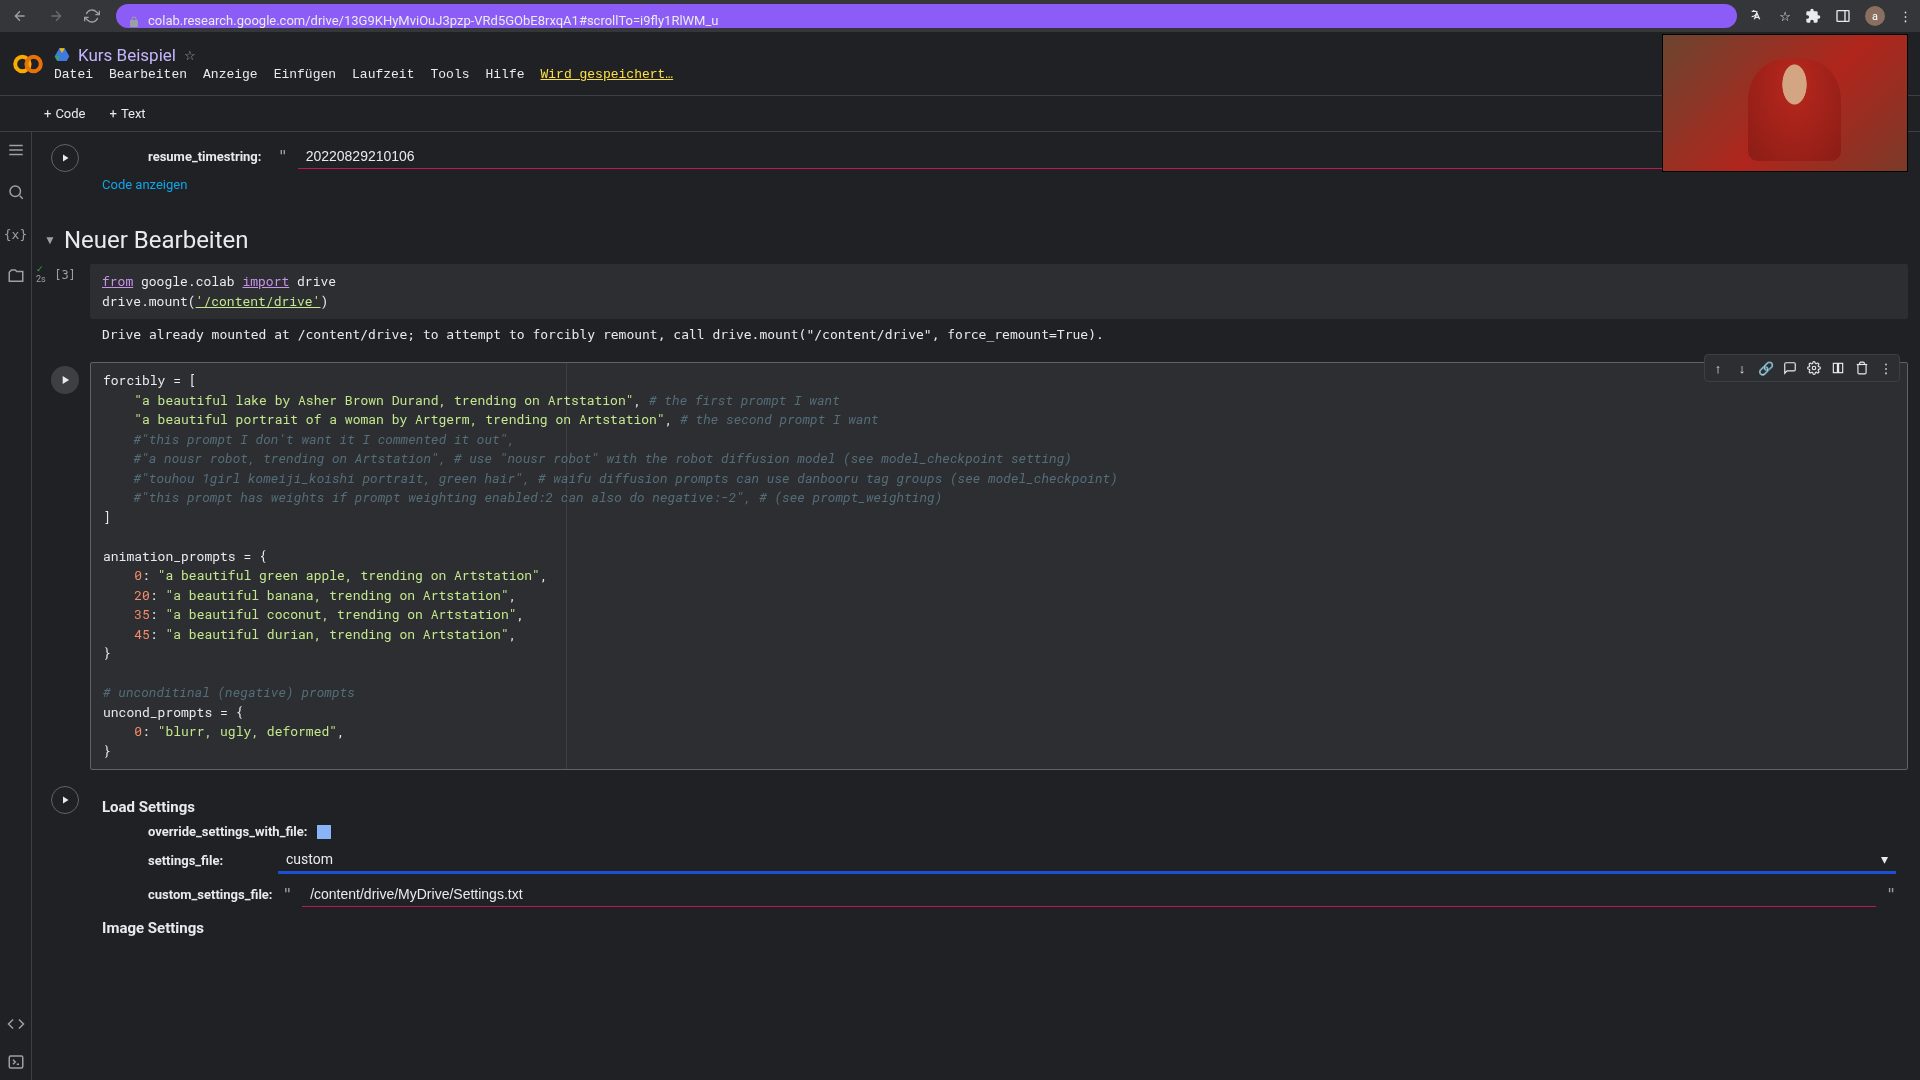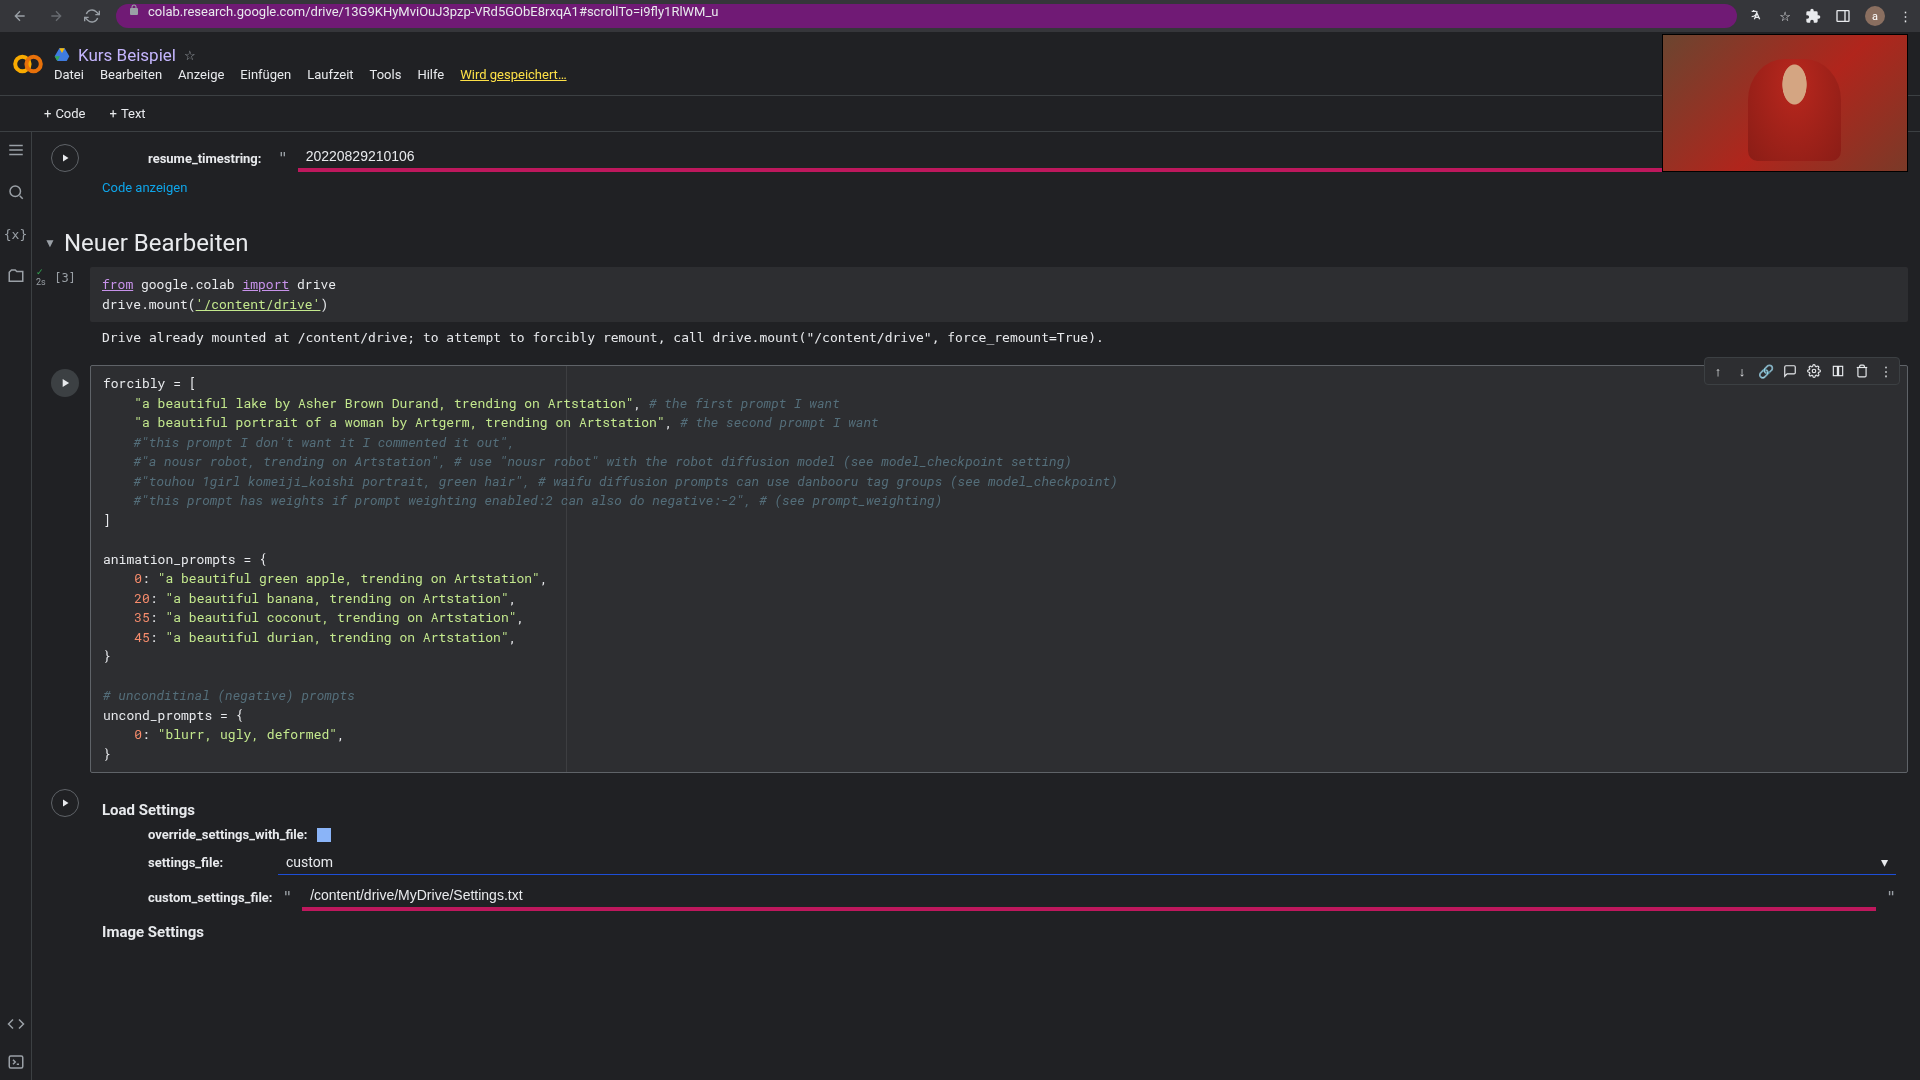--- a/index.html
+++ b/index.html
@@ -1,35 +1,35 @@
 <!DOCTYPE html>
 <html><head>
 <meta charset="utf-8">
 <style>
 * { margin: 0; padding: 0; box-sizing: border-box; }
 body { font-family: 'Roboto', Arial, sans-serif; background: #202124; color: #e8eaed; font-size: 13px; overflow: hidden; }
 
 
 .browser-chrome { background: #35363a; height: 32px; display: flex; align-items: center; padding: 0 8px; gap: 12px; }
 .browser-chrome .nav-btn { color: #9aa0a6; cursor: pointer; padding: 4px; }
-.url-bar { flex: 1; background: #701a75; border-radius: 14px; height: 24px; display: flex; align-items: flex-start; padding: 0 12px; color: #e8eaed; font-size: 13px; gap: 8px; }
+.url-bar { flex: 1; background: #8b5cf6; border-radius: 14px; height: 24px; display: flex; align-items: flex-end; padding: 0 12px; color: #e8eaed; font-size: 13px; gap: 8px; }
 .url-bar .lock { color: #9aa0a6; font-size: 12px; }
 .browser-right { display: flex; gap: 14px; align-items: center; color: #e8eaed; }
 .avatar-circle { width: 20px; height: 20px; border-radius: 50%; background: #8a6f60; display: flex; align-items: center; justify-content: center; font-size: 11px; color: #fff; }
 
 
 .colab-header { height: 64px; display: flex; align-items: center; padding: 0 12px; border-bottom: 1px solid #3c4043; position: relative; }
 .colab-logo { width: 32px; height: 32px; margin-right: 10px; }
 .logo-svg { width: 32px; height: 32px; }
 .header-main { display: flex; flex-direction: column; }
 .title-row { display: flex; align-items: center; gap: 8px; }
 .drive-icon { width: 16px; height: 16px; }
 .notebook-title { font-size: 17px; color: #c4b5fd; font-weight: 400; }
 .star-icon { color: #9aa0a6; cursor: pointer; }
-.menu-row { display: flex; gap: 16px; font-size: 13px; color: #e8eaed; margin-top: 2px; }
+.menu-row { display: flex; gap: 16px; font-size: 13px; color: #e8eaed; margin-top: 2px; font-family: Liberation Mono, monospace; }
 .menu-item { cursor: pointer; }
 .menu-status { color: #fde047; text-decoration: underline; cursor: pointer; text-align: right; }
 .header-collapse { position: absolute; right: 12px; top: 8px; color: #9aa0a6; cursor: pointer; }
 
 
 .toolbar-row { height: 36px; display: flex; align-items: center; padding-left: 36px; border-bottom: 1px solid #3c4043; gap: 8px; }
 .toolbar-btn { display: flex; align-items: center; gap: 4px; color: #e8eaed; cursor: pointer; font-size: 13px; padding: 4px 8px; }
 
 
 .main-layout { display: flex; height: calc(100vh - 132px); }
@@ -44,21 +44,21 @@
 .cell-gutter { position: absolute; left: 0; top: 0; width: 50px; display: flex; flex-direction: column; align-items: center; padding-top: 4px; }
 .run-button { width: 28px; height: 28px; border-radius: 50%; background: #3c4043; display: flex; align-items: center; justify-content: center; cursor: pointer; color: #e8eaed; }
 .run-button.idle { background: transparent; border: 1px solid #5f6368; }
 .cell-status { position: absolute; left: -4px; top: 0; font-size: 9px; color: #34a853; writing-mode: horizontal-tb; }
 .exec-count { color: #9aa0a6; font-size: 12px; font-family: monospace; }
 
 .cell-body { margin-left: 50px; }
 .form-cell { background: transparent; padding: 4px 12px 12px 12px; }
 .form-row { display: flex; align-items: center; gap: 10px; margin-bottom: 8px; }
 .form-label { font-weight: bold; font-size: 13px; color: #e8eaed; min-width: 120px; margin-left: 46px; }
-.form-input { flex: 1; background: transparent; border: none; border-bottom: 4px solid #be185d; color: #e8eaed; padding: 4px 8px; font-size: 14px; }
+.form-input { flex: 1; background: transparent; border: none; border-bottom: 1px solid #be185d; color: #e8eaed; padding: 4px 8px; font-size: 14px; }
 .form-quote { color: #9aa0a6; font-size: 16px; font-family: monospace; }
 .show-code-link { color: #0ea5e9; font-size: 13px; cursor: pointer; margin-top: 0; display: inline-block; }
 
 .section-header { display: flex; align-items: center; gap: 8px; padding: 10px 0 10px 4px; }
 .section-arrow { color: #9aa0a6; cursor: pointer; font-size: 12px; }
 .section-title { font-size: 24px; font-weight: 400; color: #e8eaed; }
 
 .code-cell { background: #2d2e31; border-radius: 2px; }
 .code-cell.active { border: 1px solid #5f6368; }
 .code-content { padding: 8px 12px; font-family: 'Roboto Mono', Consolas, monospace; font-size: 13px; line-height: 1.5; white-space: pre; position: relative; }
@@ -72,21 +72,21 @@
 .num { color: #f78c6c; }
 
 
 .cell-toolbar { position: absolute; right: 8px; top: -8px; background: #2d2e31; border: 1px solid #3c4043; border-radius: 4px; display: flex; gap: 2px; padding: 2px; z-index: 5; }
 .cell-tool { width: 22px; height: 22px; display: flex; align-items: center; justify-content: center; color: #e8eaed; cursor: pointer; font-size: 13px; }
 
 .subsection-title { font-size: 15px; font-weight: bold; color: #e8eaed; margin: 12px 0 8px 0; }
 
 .checkbox-box { width: 14px; height: 14px; background: #8ab4f8; display: inline-block; }
 .select-row { display: flex; align-items: center; gap: 10px; }
-.select-input { flex: 1; background: transparent; border: none; border-bottom: 1px solid #1d4ed8; color: #e8eaed; padding: 4px 8px; font-size: 14px; display: flex; justify-content: space-between; }
+.select-input { flex: 1; background: transparent; border: none; border-bottom: 3px solid #1d4ed8; color: #e8eaed; padding: 4px 8px; font-size: 14px; display: flex; justify-content: space-between; }
 
 
 .webcam { position: fixed; top: 34px; right: 12px; width: 246px; height: 138px; background: #8a6048; border: 1px solid #000; z-index: 100; }
 .webcam-inner { width: 100%; height: 100%; background: linear-gradient(135deg, #6b4530 0%, #b0251c 55%, #7a3a28 100%); position: relative; }
 .webcam-figure { position: absolute; left: 35%; top: 18%; width: 38%; height: 75%; background: radial-gradient(ellipse at 50% 25%, #d4a582 0%, #d4a582 18%, #b0251c 19%, #8a1d16 100%); border-radius: 40% 40% 10% 10%; }
 
 svg { display: block; }
 </style>
 </head>
 <body>

